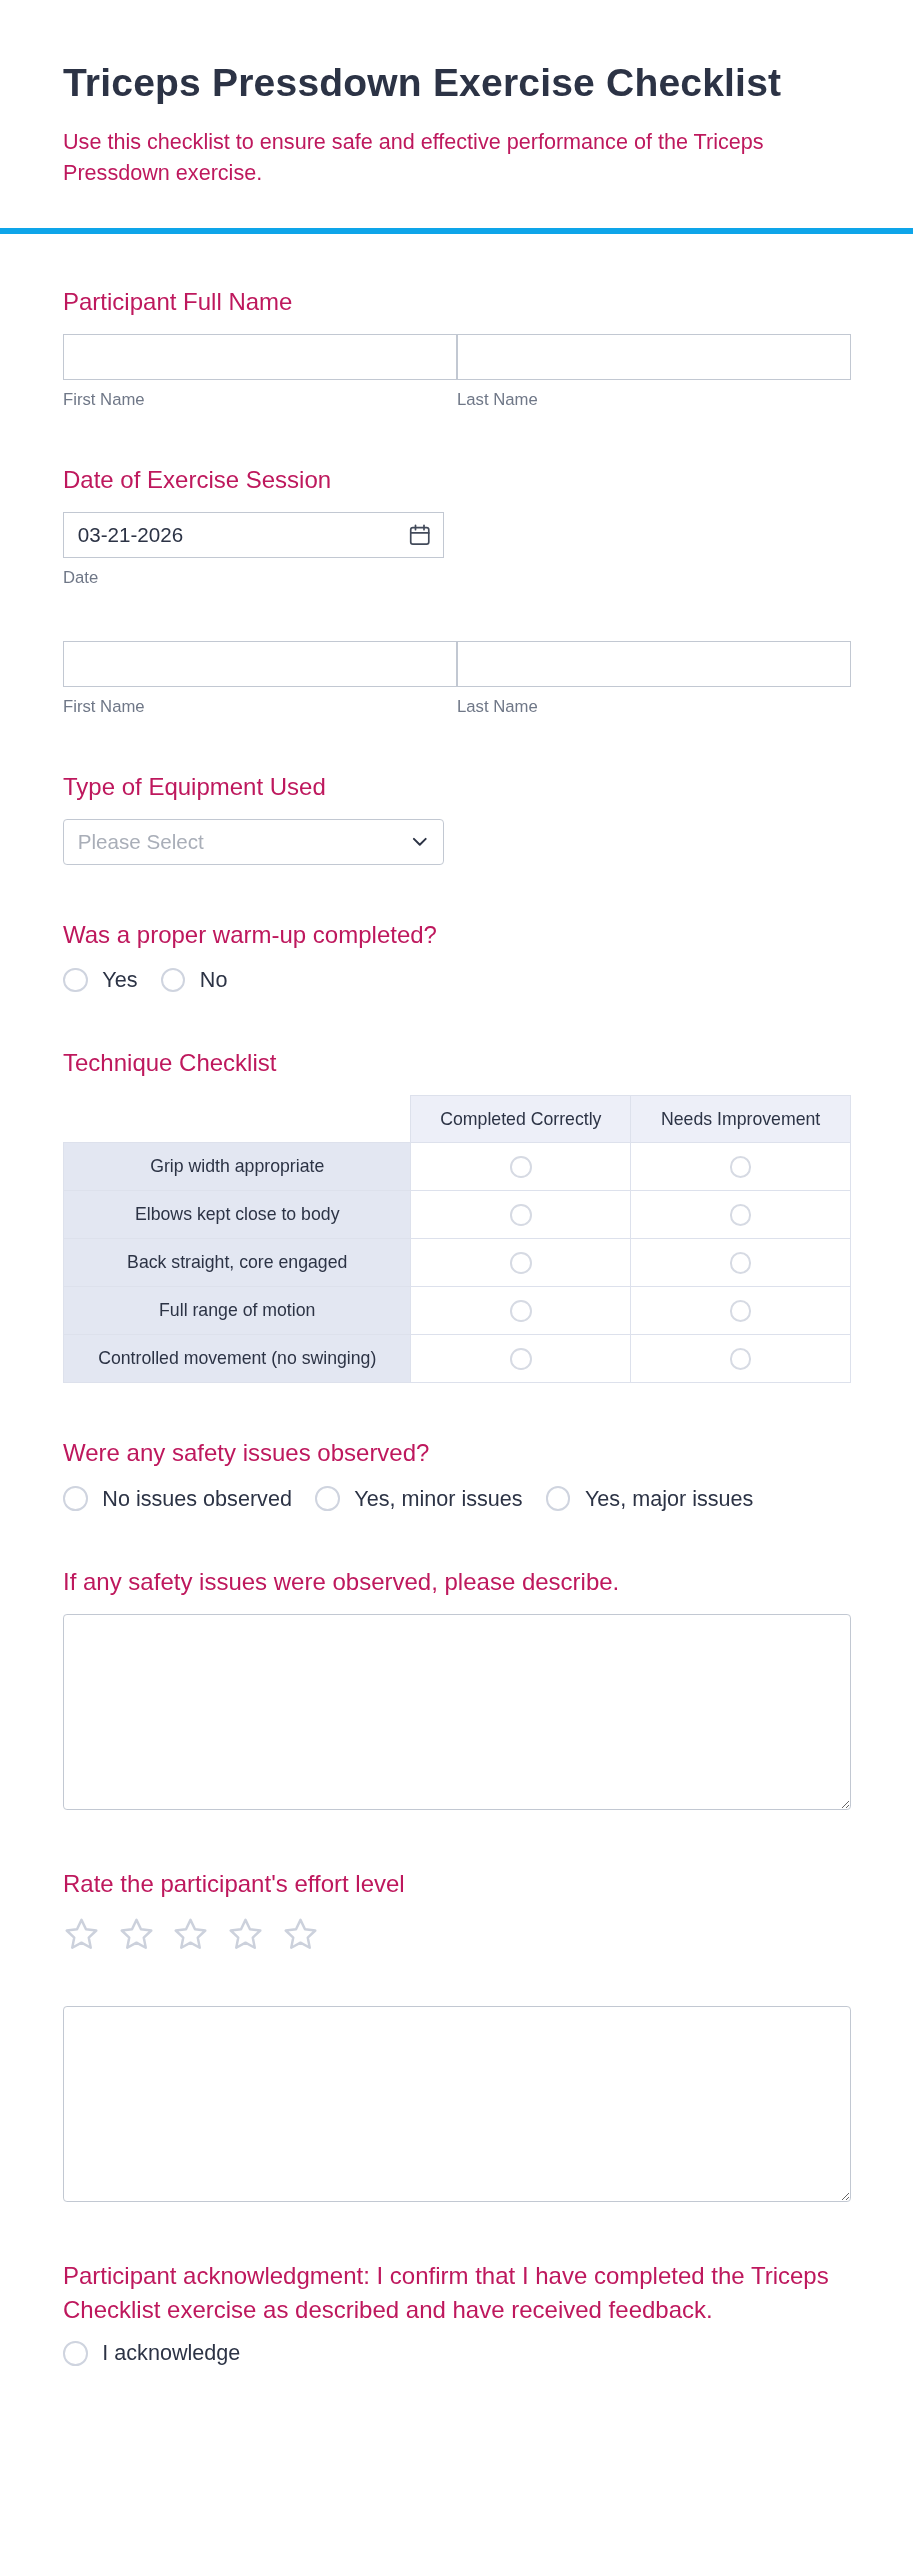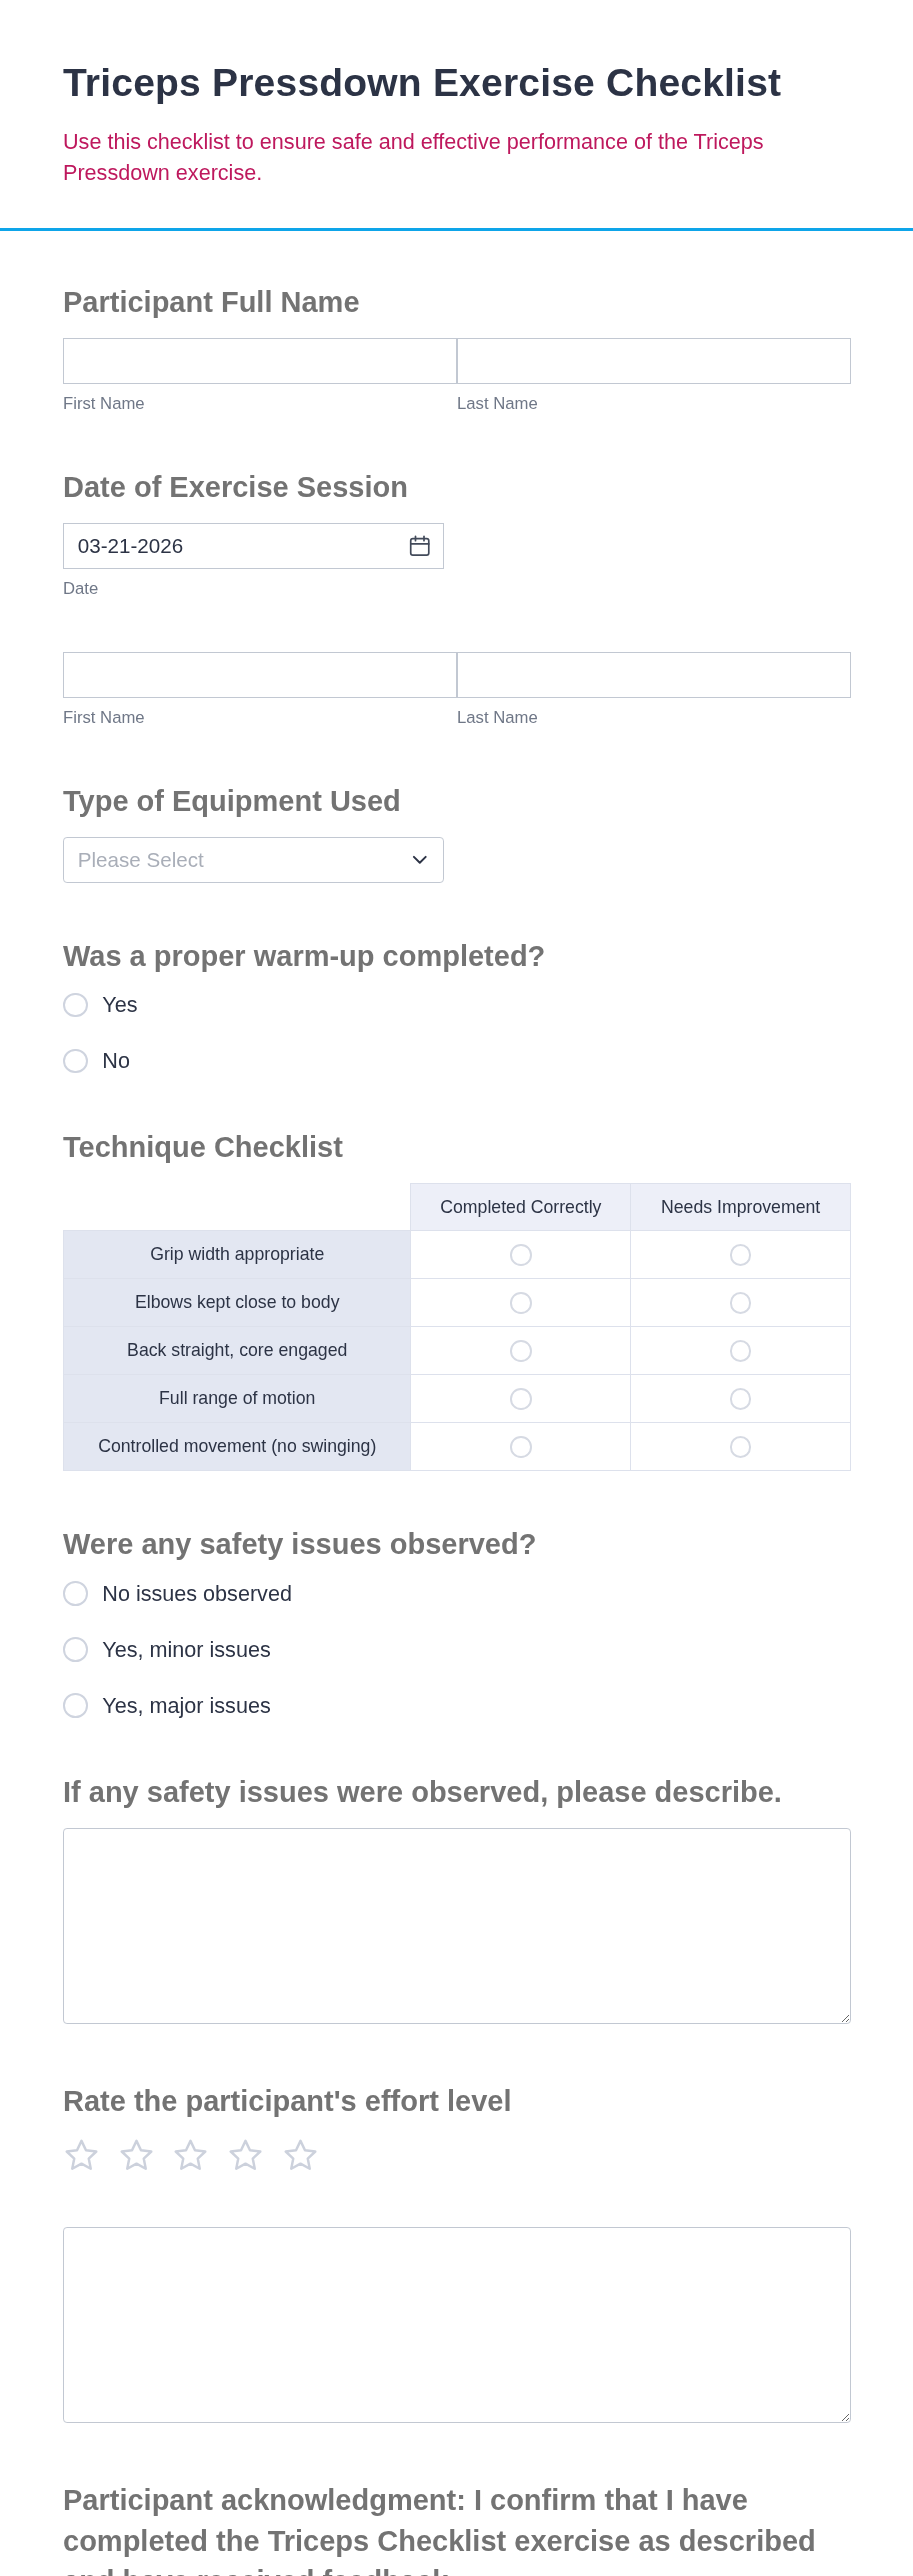--- a/index.html
+++ b/index.html
@@ -5,48 +5,48 @@
   * { box-sizing: border-box; margin: 0; padding: 0; }
   html, body { background: #ffffff; }
   body {
     font-family: "Liberation Sans", "DejaVu Sans", sans-serif;
     color: #2c3345;
     width: 914px;
   }
   .page { width: 914px; min-height: 2576px; margin: 0 auto; background: #fff; display: flex; flex-direction: column; }
 
   
-  .form-header { padding: 61px 98px 39px 63px; border-bottom: 3px solid #0ea5e9; }
+  .form-header { padding: 61px 98px 39px 63px; border-bottom: 6px solid #0ea5e9; }
   .form-title { font-size: 39px; font-weight: 700; color: #2c3345; letter-spacing: 0.2px; }
   .form-subtitle { margin-top: 21px; font-size: 21.6px; line-height: 1.45; color: #be185d; max-width: 747px; }
 
   
   .form-body { padding: 51px 63px 0 63px; flex: 1; }
   .field { margin-bottom: 53px; }
-  .field-label { font-size: 29px; font-weight: 700; color: #737373; margin-bottom: 15.7px; line-height: 1.4; max-width: 788px; }
+  .field-label { font-size: 24px; font-weight: 400; color: #be185d; margin-bottom: 15.7px; line-height: 1.4; max-width: 788px; }
 
   .row-2col { display: flex; }
   .col { flex: 1; display: flex; flex-direction: column; }
   .text-input {
     height: 46px; width: 100%; border: 1px solid #c2c8d2; border-radius: 0;
     padding: 0 13.8px; font-size: 20.6px; color: #2c3345; background: #fff; outline: none;
     font-family: Liberation Sans, sans-serif;
   }
   .sublabel { margin-top: 9.8px; font-size: 16.7px; color: #6f7787; }
 
   .input-wrap { position: relative; width: 381px; }
   .icon-btn { position: absolute; right: 11.8px; top: 50%; transform: translateY(-50%); display: inline-flex; cursor: pointer; background: none; border: none; }
 
   .select-box {
     width: 381px; height: 46px; border: 1px solid #c2c8d2; border-radius: 3.9px; background: #fff;
     display: flex; align-items: center; justify-content: space-between; padding: 0 11.8px 0 13.8px; cursor: pointer;
   }
   .select-placeholder { font-size: 20.6px; color: #a9aeb8; }
 
-  .radio-group { display: flex; flex-direction: column; gap: 30px; }
+  .radio-group { display: flex; flex-direction: row; gap: 23px; }
   .radio-option { display: flex; align-items: center; gap: 14.7px; cursor: pointer; }
   .radio-circle { width: 24.6px; height: 24.6px; border-radius: 50%; border: 2px solid #cfd4df; background: #fff; flex: none; }
   .radio-text { font-size: 21.6px; color: #2c3345; }
 
   
   table.matrix { border-collapse: collapse; width: 788px; }
   table.matrix th, table.matrix td { border: 1px solid #dde1ec; }
   table.matrix th.corner { border: none; background: #fff; }
   table.matrix thead th.colhead {
     background: #edeff8; font-weight: 400; font-size: 17.7px; color: #2c3345;

